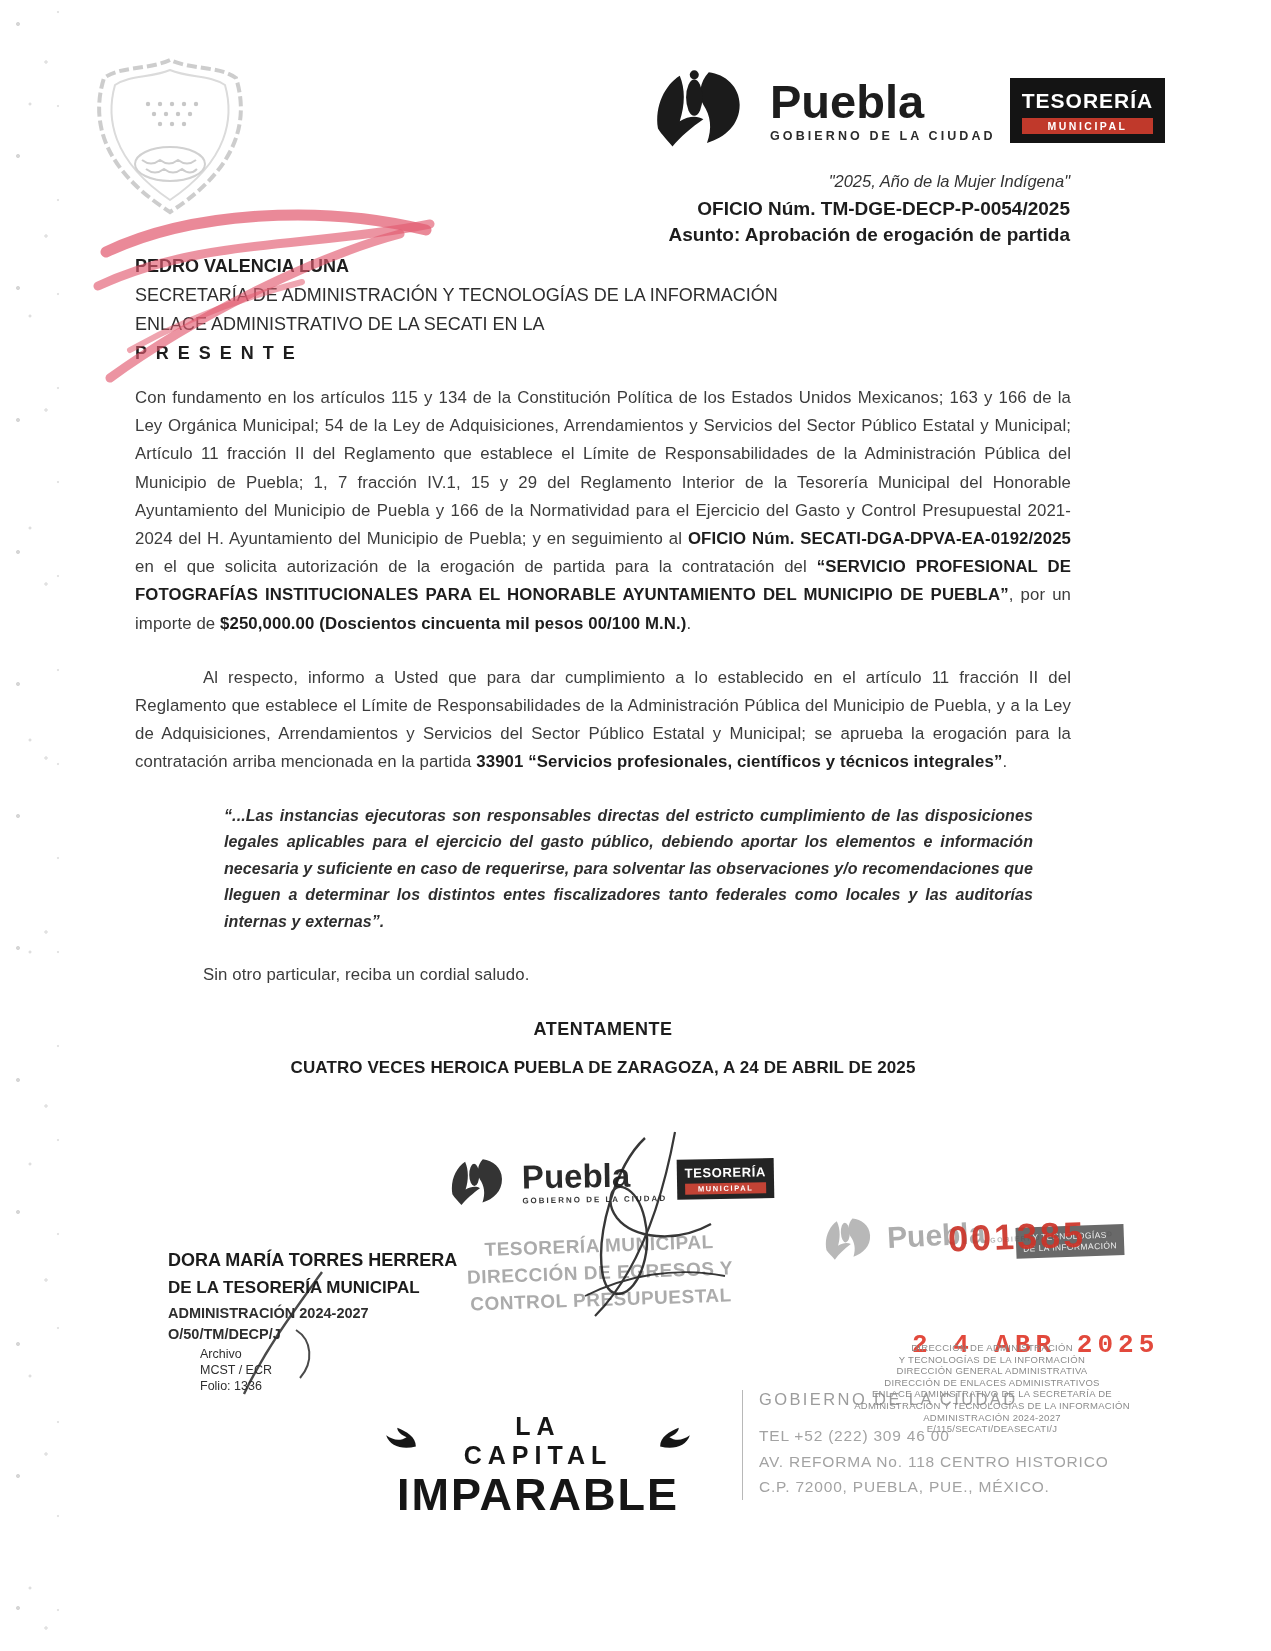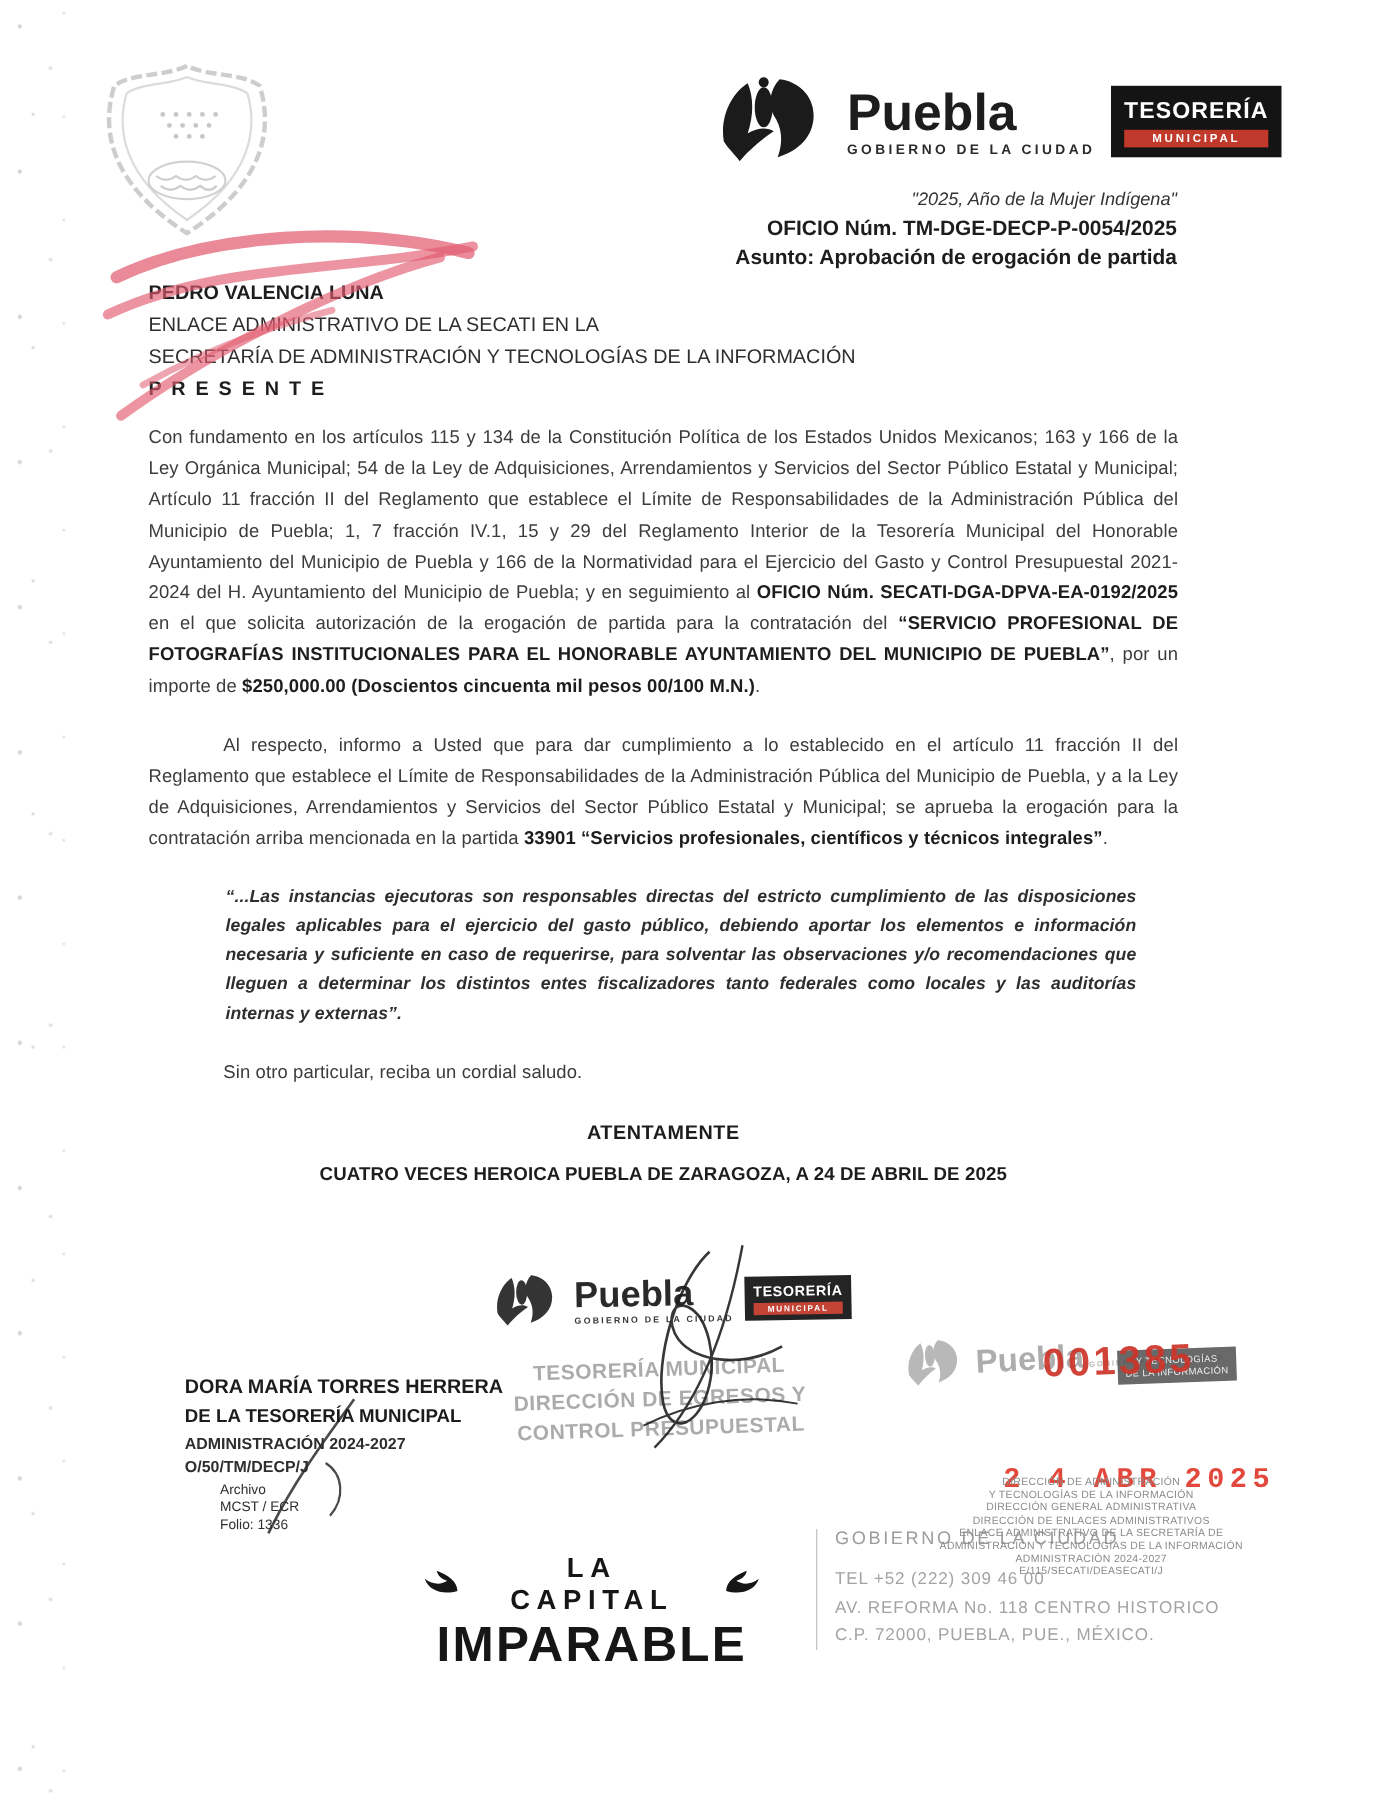--- a/index.html
+++ b/index.html
@@ -35,21 +35,21 @@
   .addr-name{font-weight:800;color:#1d1d1d;}
   .presente{font-weight:800;letter-spacing:2px;color:#1d1d1d;}
 
   .red-scribble{position:absolute;left:70px;top:200px;z-index:4;}
 
   .letter{position:absolute;left:135px;top:384px;width:936px;font-size:16.8px;line-height:28.2px;
     text-align:justify;color:#3c3c3c;letter-spacing:.1px;z-index:2;}
   .letter p{margin:0 0 26px 0;}
   .letter p.indent{text-indent:68px;}
   .letter strong{font-weight:700;color:#1d1d1d;}
-  .letter blockquote{margin:0 38px 26px 70px;font-style:italic;font-weight:700;font-size:16px;line-height:26.5px;color:#2e2e2e;}
+  .letter blockquote{margin:0 38px 26px 89px;font-style:italic;font-weight:700;font-size:16px;line-height:26.5px;color:#2e2e2e;}
   .atent-wrap{text-align:center;margin-top:8px;color:#1d1d1d;}
   .atent{font-size:18px;font-weight:800;letter-spacing:.5px;margin-bottom:10px;}
   .place-date{font-size:17px;font-weight:800;}
 
   
   .sig-stamp{position:absolute;left:440px;top:1152px;display:flex;align-items:center;gap:10px;
     transform:rotate(-1deg);opacity:.95;z-index:3;}
   .sig-stamp .p-wrap{display:flex;flex-direction:column;align-items:flex-start;}
   .sig-stamp .p-name{font-size:33px;font-weight:800;color:#1f1f1f;line-height:1;}
   .sig-stamp .p-sub{font-size:8px;font-weight:700;letter-spacing:2px;color:#2d2d2d;margin-top:3px;}
@@ -146,22 +146,22 @@
   </header>
 
   <div class="head-lines">
     <div class="year-quote">"2025, Año de la Mujer Indígena"</div>
     <div class="oficio">OFICIO Núm. TM-DGE-DECP-P-0054/2025</div>
     <div class="asunto">Asunto: Aprobación de erogación de partida</div>
   </div>
 
   <section class="addressee">
     <div class="addr-name">PEDRO VALENCIA LUNA</div>
+    <div>SECRETARÍA DE ADMINISTRACIÓN Y TECNOLOGÍAS DE LA INFORMACIÓN</div>
     <div>ENLACE ADMINISTRATIVO DE LA SECATI EN LA</div>
-    <div>SECRETARÍA DE ADMINISTRACIÓN Y TECNOLOGÍAS DE LA INFORMACIÓN</div>
     <div class="presente">P R E S E N T E</div>
   </section>
 
   <svg class="red-scribble" viewBox="0 0 400 200" width="400" height="200">
     <path d="M36 52 C 120 12, 250 4, 356 30" stroke="#e25b70" stroke-width="11" fill="none" stroke-linecap="round" opacity=".72"></path>
     <path d="M28 86 C 130 38, 240 48, 360 24" stroke="#e25b70" stroke-width="9" fill="none" stroke-linecap="round" opacity=".65"></path>
     <path d="M330 34 C 240 58, 120 120, 40 178" stroke="#e25b70" stroke-width="9" fill="none" stroke-linecap="round" opacity=".65"></path>
     <path d="M60 150 C 110 122, 170 98, 232 82" stroke="#e25b70" stroke-width="6" fill="none" stroke-linecap="round" opacity=".55"></path>
   </svg>
 

